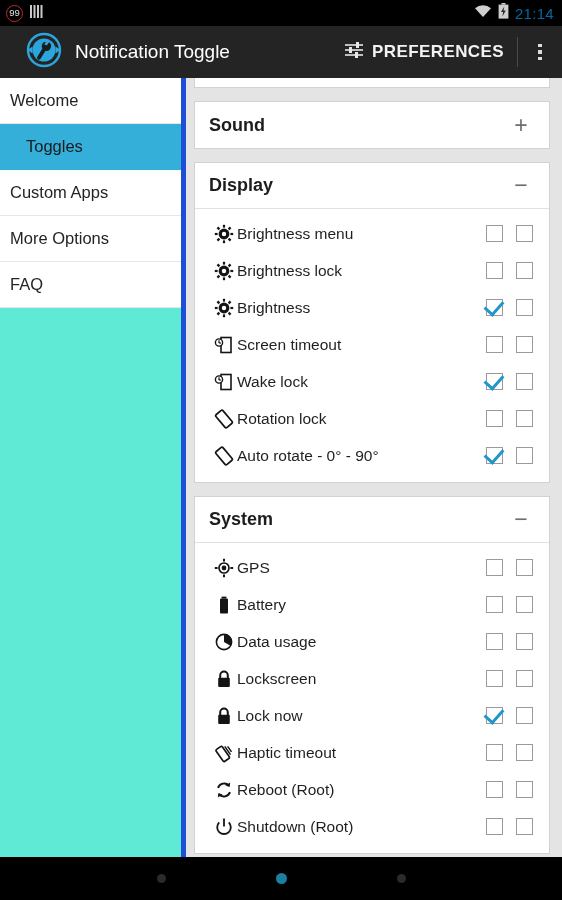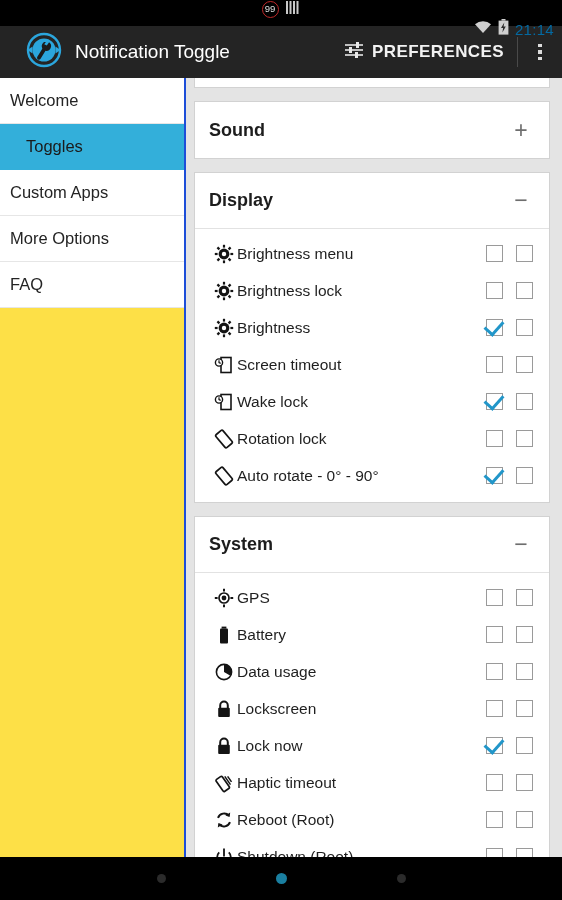--- a/index.html
+++ b/index.html
@@ -7,21 +7,21 @@
     width: 562px; height: 900px;
     background: #000;
     font-family: "Liberation Sans", sans-serif;
     overflow: hidden;
   }
   .device { position: relative; width: 562px; height: 900px; background: #e4e4e4; }
 
   
   .statusbar {
     height: 26px; background: #000; display: flex; align-items: center;
-    padding: 0 8px 0 6px; color: #cfcfcf; flex-direction: column;
+    padding: 0 8px 0 6px; color: #cfcfcf;
   }
   .sb-left { display: flex; align-items: center; gap: 7px; }
   .sb-right { margin-left: auto; display: flex; align-items: center; gap: 6px; }
   .badge99 {
     width: 17px; height: 17px; border-radius: 50%;
     border: 1.6px solid #c02a2a; color: #e0e0e0;
     font-size: 9.5px; line-height: 14px; text-align: center;
     font-family: "Liberation Sans", sans-serif;
   }
   .sb-clock { font-size: 15px; color: #0369a1; letter-spacing: .3px; }
@@ -46,41 +46,41 @@
     width: 44px; height: 100%; display: flex; flex-direction: column;
     align-items: center; justify-content: center; gap: 3px; cursor: pointer;
   }
   .overflow-btn i { width: 3.5px; height: 3.5px; background: #dcdcdc; display: block; }
 
   
   .content { display: flex; height: 779px; background: #e4e4e4; }
 
   
   .sidebar {
-    width: 186px; background: #fde047; border-right: 2px solid #1d4ed8;
+    width: 186px; background: #5eead4; border-right: 5px solid #1d4ed8;
     flex: 0 0 186px;
   }
   .nav-item {
     height: 46px; display: flex; align-items: center; padding-left: 10px;
     border-bottom: 1px solid #e6e6e6; font-size: 16.5px; color: #242424;
     cursor: pointer; background: #fff;
   }
   .nav-item.selected { background: #33AFDA; color: #1b1b1b; border-bottom-color: #33AFDA; padding-left: 26px; }
 
   
   .listpane {
     flex: 1; background: #e4e4e4; padding: 0 12px 0 8px; overflow: hidden;
     position: relative;
   }
   .card {
     background: #fff; border: 1px solid #d2d2d2; margin-bottom: 13px;
   }
   .card.clipped-top { margin-top: -12px; height: 22px; margin-bottom: 13px; }
   .card-header {
-    height: 56px; display: flex; align-items: center;
+    height: 46px; display: flex; align-items: center;
     padding: 0 16px 0 14px; border-bottom: 1px solid #e2e2e2;
   }
   .card-header.no-border { border-bottom: none; }
   .card-title { font-size: 18px; font-weight: bold; color: #1d1d1d; }
   .card-action {
     margin-left: auto; color: #6e6e6e; font-size: 23px; line-height: 1;
     width: 24px; text-align: center; cursor: pointer; user-select: none;
   }
   .card-rows { padding: 6px 0 8px 0; }
 

